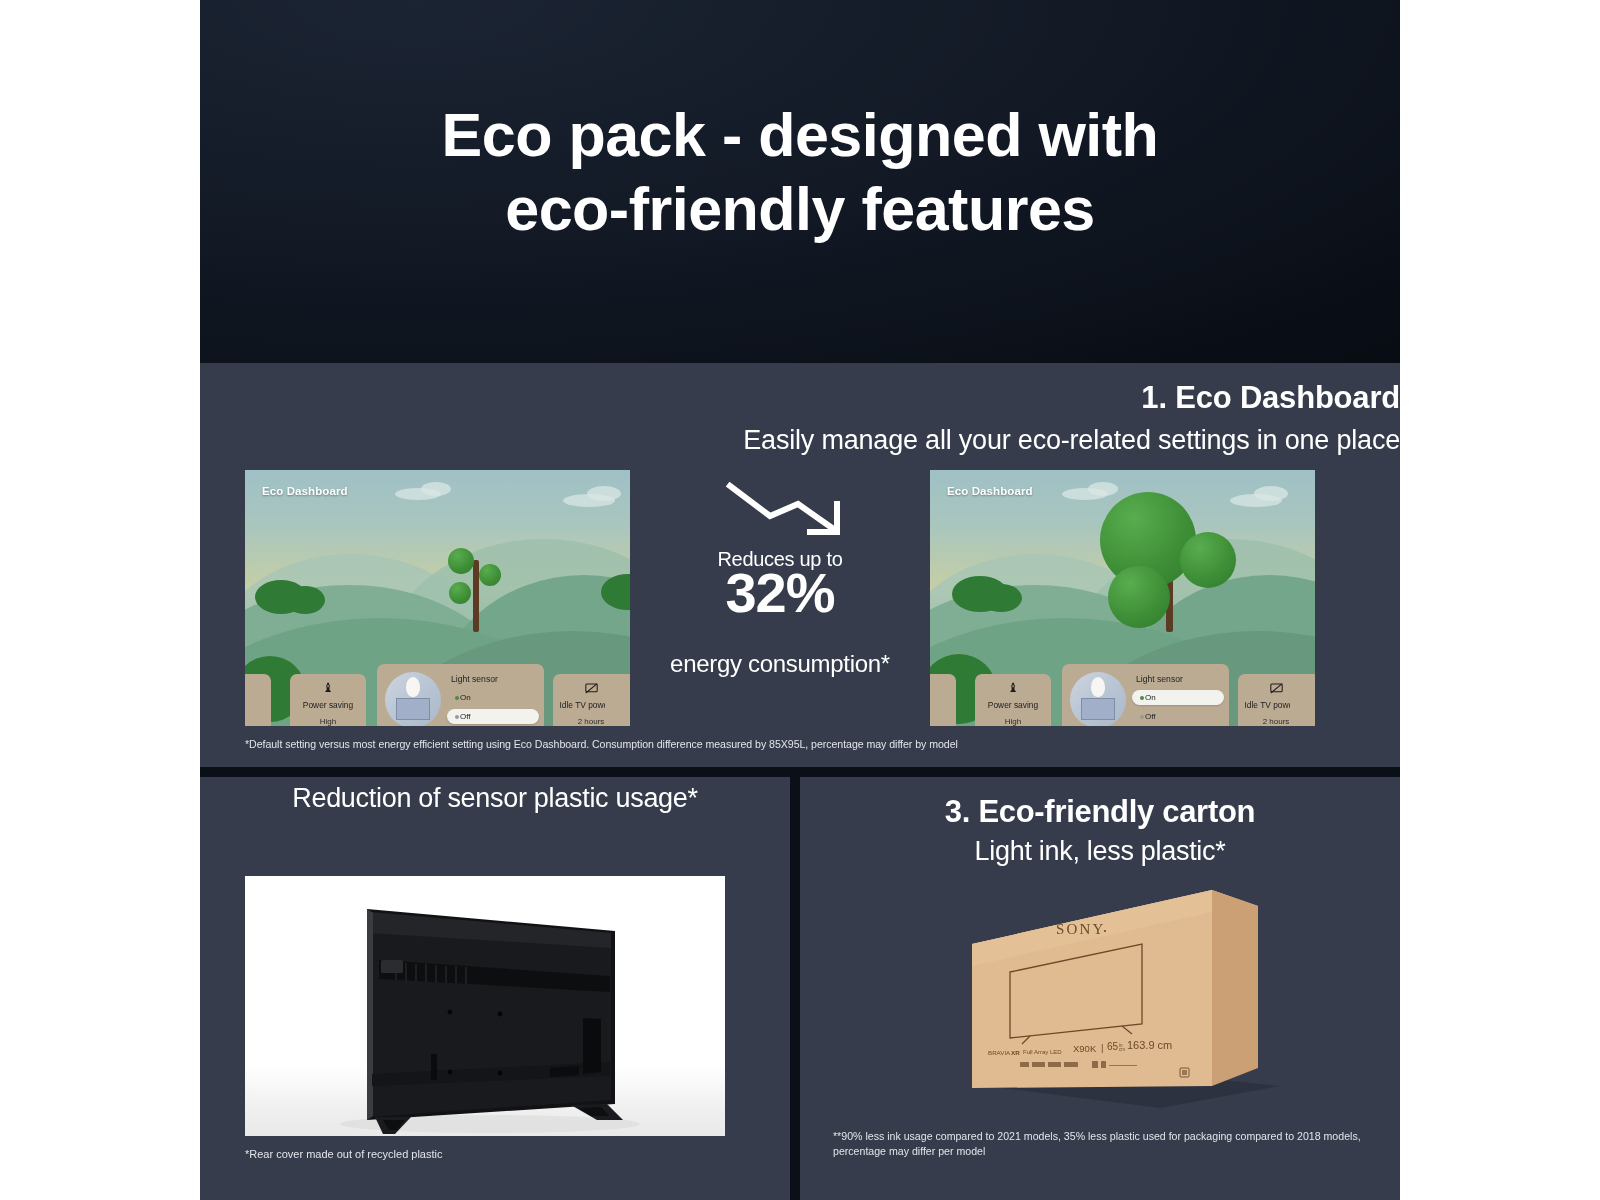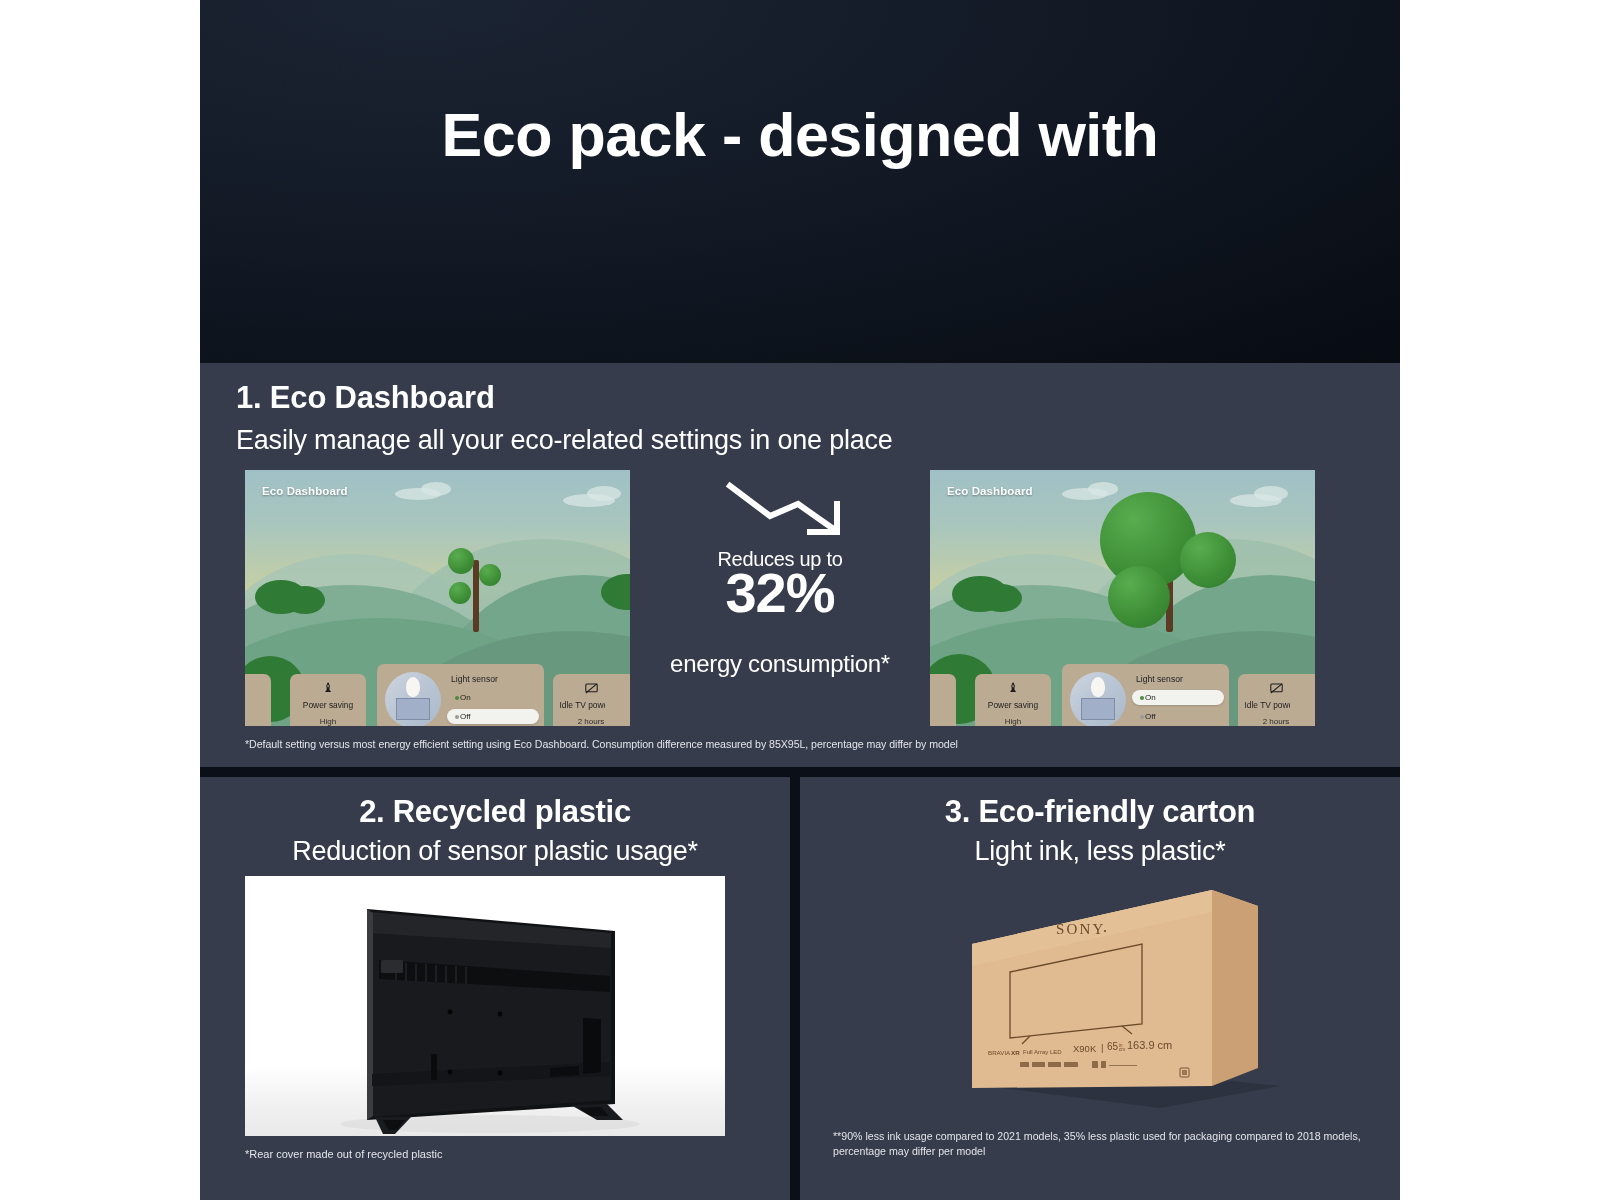--- a/index.html
+++ b/index.html
@@ -42,21 +42,21 @@
   }
   .hero-title span { display: block; }
 
   
   .sec1 {
     position: absolute; left: 0; top: 363px;
     width: 1200px; height: 404px;
     background: #363c4b;
   }
   .sec-head {
-    text-align: left; color: #ffffff; padding-left: 36px;
+    text-align: right; color: #ffffff; padding-left: 36px;
   }
   .sec1 .s-title {
     margin-top: 17px;
     font-size: 31px; font-weight: 700; letter-spacing: -0.2px;
   }
   .sec1 .s-sub {
     margin-top: 9px;
     font-size: 27px; font-weight: 400; letter-spacing: -0.2px;
   }
   .dash-row {
@@ -237,20 +237,21 @@
 </style>
 </head>
 <body>
 
 <div id="stage">
   <div class="canvas">
 
     <div class="hero">
       <div class="hero-title">
         <span>Eco pack - designed with</span>
+        <span>eco-friendly features</span>
       </div>
     </div>
 
     <div class="sec1">
       <div class="sec-head">
         <div class="s-title">1. Eco Dashboard</div>
         <div class="s-sub">Easily manage all your eco-related settings in one place</div>
       </div>
 
       <div class="dash-row">
@@ -385,21 +386,20 @@
         </div>
       </div>
 
       <div class="foot1">*Default setting versus most energy efficient setting using Eco Dashboard. Consumption difference measured by 85X95L, percentage may differ by model</div>
     </div>
 
     <div class="divider"></div>
     <div class="vdiv"></div>
 
     <div class="sec2">
-      <div class="s-title">2. Recycled plastic</div>
       <div class="s-sub">Reduction of sensor plastic usage*</div>
 
       <div class="tv-panel">
         <div class="tv-floor"></div>
         <svg width="480" height="260" viewBox="0 0 480 260" style="position:absolute;left:0;top:0;">
 
           <ellipse cx="245" cy="248" rx="150" ry="9" fill="#d8d8d8" opacity="0.55"></ellipse>
 
           <polygon points="122,33 370,55 370,228 122,244" fill="#111214"></polygon>
           <polygon points="125,36 366,57 366,224 125,241" fill="#191a1d"></polygon>

